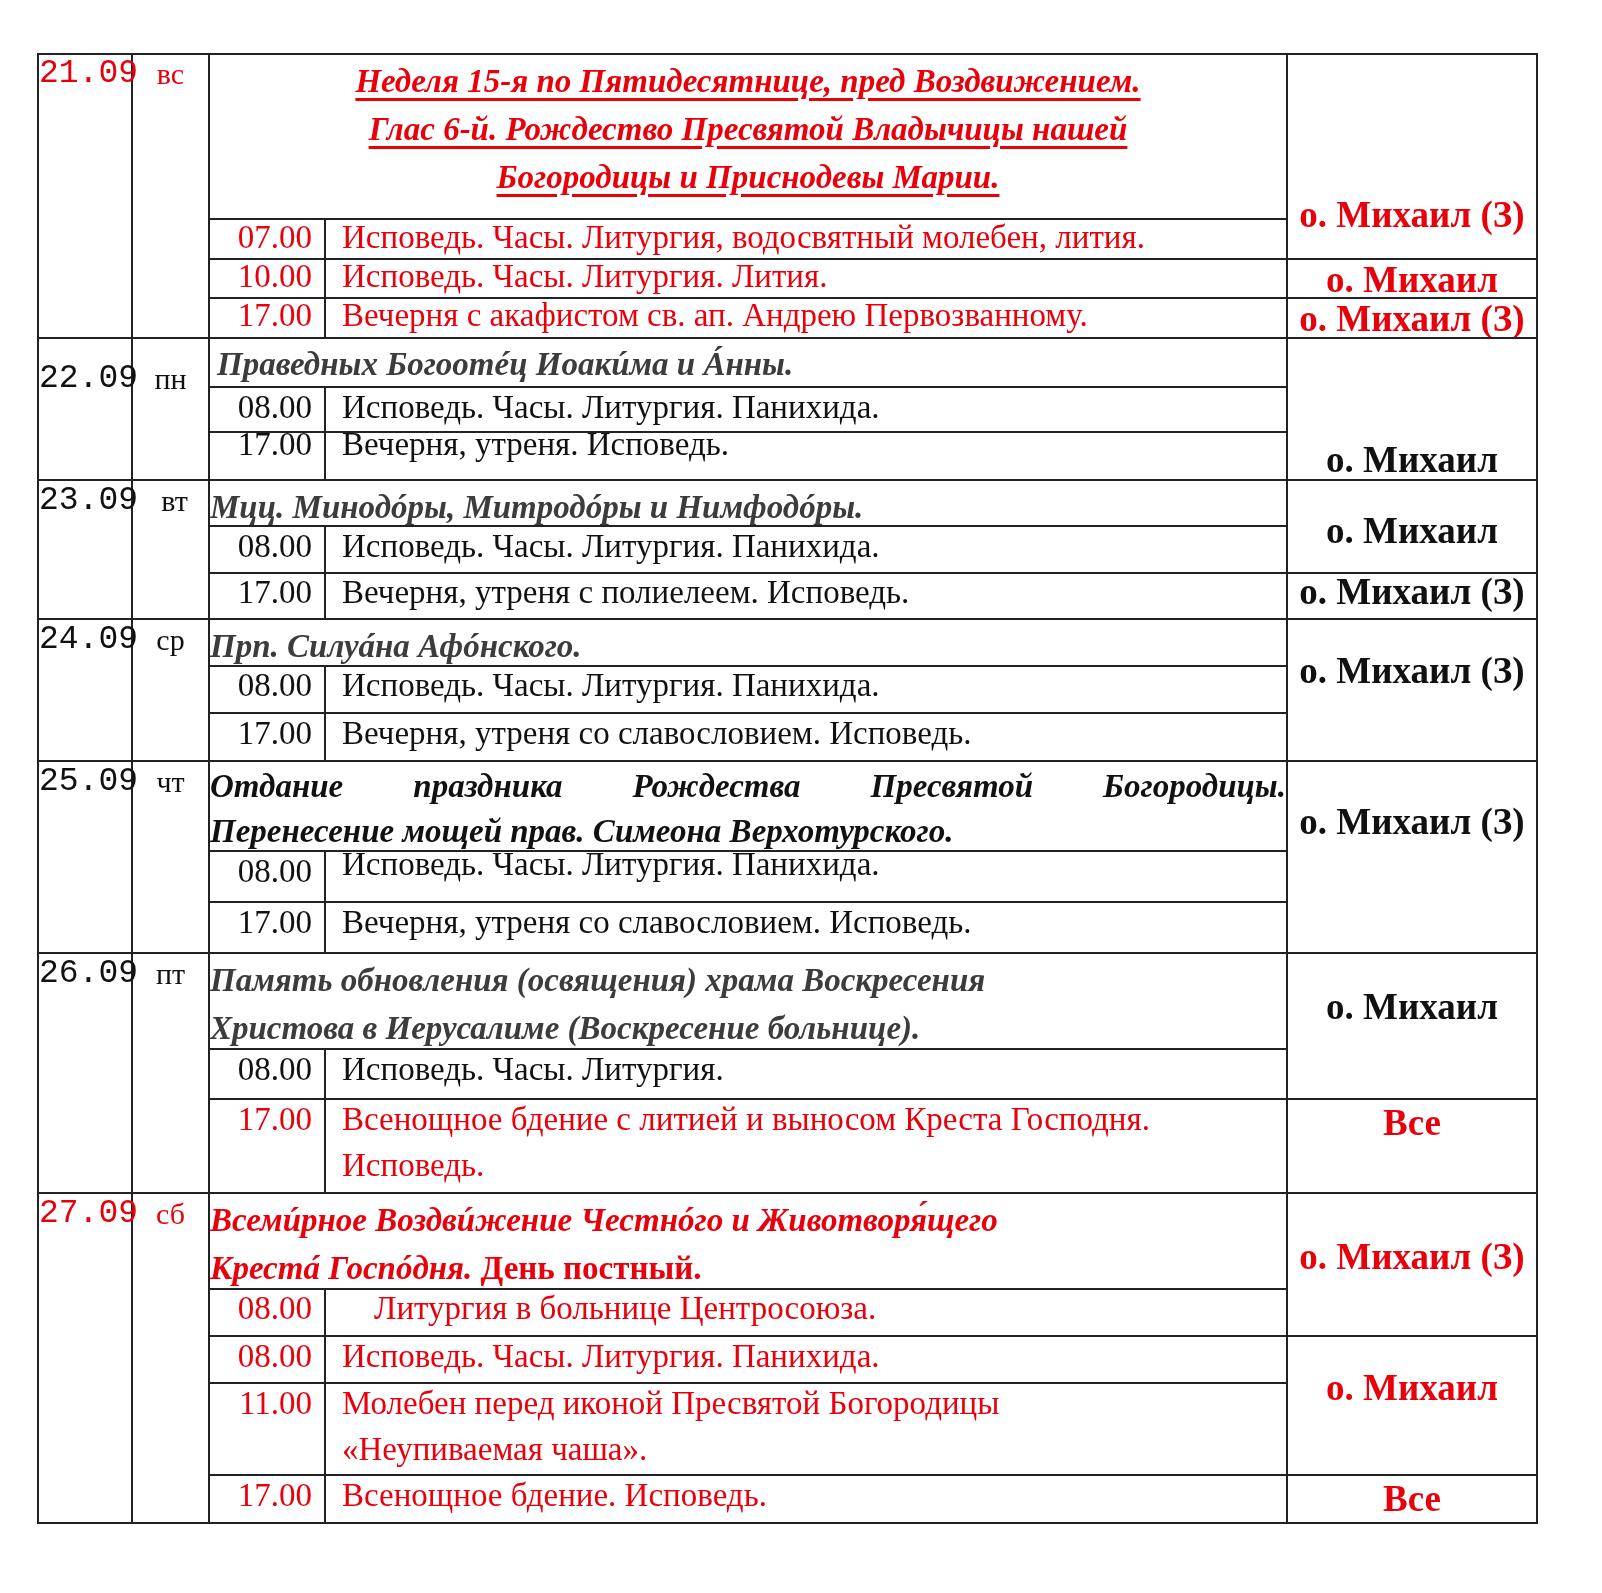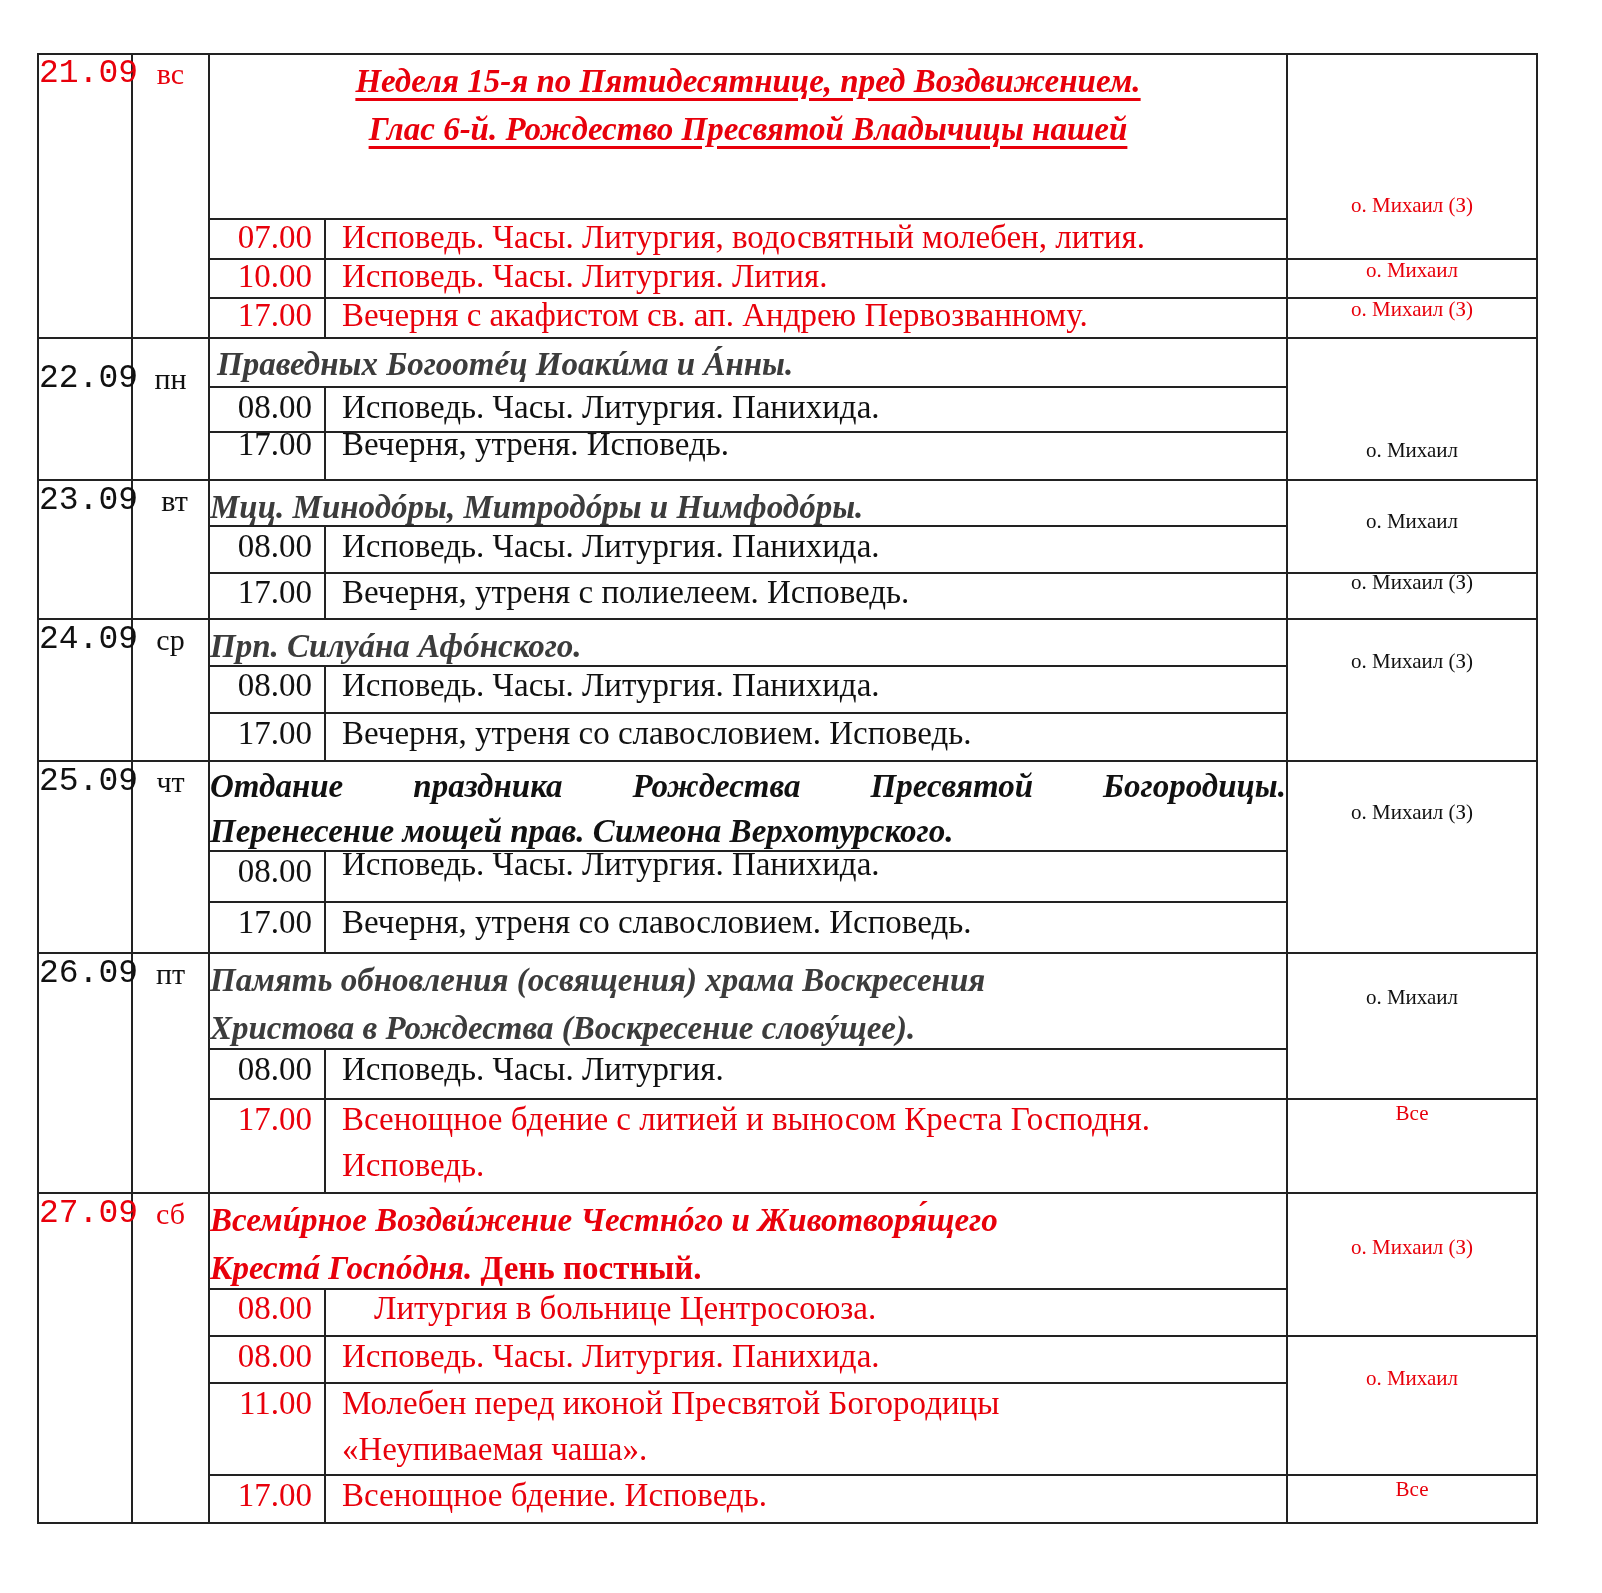--- a/index.html
+++ b/index.html
@@ -8,21 +8,21 @@
   .tbl { position: absolute; left: 37px; top: 53px; width: 1501px; height: 1471px; }
   .line { position: absolute; background: #222; }
   .h { height: 2px; }
   .v { width: 2px; }
   .cell { position: absolute; box-sizing: border-box; white-space: nowrap; }
   .date { font-size: 33px; padding-left: 2px; font-family: Liberation Mono, monospace; }
   .dow { font-size: 30px; text-align: center; }
   .feast { font-style: italic; font-weight: bold; font-size: 33px; line-height: 48px; white-space: normal; }
   .time { font-size: 33px; text-align: right; padding-right: 12px; }
   .desc { font-size: 33px; padding-left: 16px; }
-  .priest { font-size: 21px; text-align: center; }
+  .priest { font-size: 37px; text-align: center; font-weight: bold; }
   .red { color: #e8000b; }
   .black { color: #111; }
   .gray { color: #3c3c3c; }
   .ul { text-decoration: underline; text-decoration-thickness: 3px; text-underline-offset: 6px; }
   .center { text-align: center; }
   .justify { text-align: justify; text-align-last: justify; }
   .normalw { font-style: normal; }
 </style>
 </head>
 <body>
@@ -36,20 +36,21 @@
   <div class="line v" style="left:94px;top:0;height:1471px;"></div>
   <div class="line v" style="left:171px;top:0;height:1471px;"></div>
   <div class="line v" style="left:1249px;top:0;height:1471px;"></div>
 
   <div>
     <div class="cell date red" style="left:0;top:2px;width:94px;">21.09</div>
     <div class="cell dow red" style="left:96px;top:4px;width:75px;">вс</div>
     <div class="cell feast red center" style="left:173px;top:4px;width:1076px;">
       <span class="ul">Неделя 15-я по Пятидесятнице, пред Воздвижением.</span><br>
       <span class="ul">Глас 6-й. Рождество Пресвятой Владычицы нашей</span><br>
+      <span class="ul">Богородицы и Приснодевы Марии.</span>
     </div>
     <div class="line h" style="left:171px;top:165px;width:1080px;"></div>
     <div class="line v" style="left:287px;top:165px;height:120px;"></div>
     <div class="cell time red" style="left:173px;top:166px;width:114px;">07.00</div>
     <div class="cell desc red" style="left:289px;top:166px;width:960px;">Исповедь. Часы. Литургия, водосвятный  молебен, лития.</div>
     <div class="line h" style="left:171px;top:205px;width:1330px;"></div>
     <div class="cell priest red" style="left:1251px;top:140px;width:248px;">о. Михаил (З)</div>
     <div class="cell time red" style="left:173px;top:205px;width:114px;">10.00</div>
     <div class="cell desc red" style="left:289px;top:205px;width:960px;">Исповедь. Часы. Литургия. Лития.</div>
     <div class="cell priest red" style="left:1251px;top:205px;width:248px;">о. Михаил</div>
@@ -120,21 +121,21 @@
     <div class="cell time black" style="left:173px;top:851px;width:114px;">17.00</div>
     <div class="cell desc black" style="left:289px;top:851px;width:960px;">Вечерня, утреня со славословием. Исповедь.</div>
   </div>
   <div class="line h" style="left:0;top:899px;width:1501px;"></div>
 
   <div>
     <div class="cell date black" style="left:0;top:902px;width:94px;">26.09</div>
     <div class="cell dow black" style="left:96px;top:904px;width:75px;">пт</div>
     <div class="cell feast gray" style="left:173px;top:903px;width:1076px;">
       <span>Память обновления (освящения) храма Воскресения</span><br>
-      <span>Христова в Рождества (Воскресение словýщее).</span>
+      <span>Христова в Иерусалиме (Воскресение больнице).</span>
     </div>
     <div class="line h" style="left:171px;top:995px;width:1080px;"></div>
     <div class="line v" style="left:287px;top:995px;height:144px;"></div>
     <div class="cell time black" style="left:173px;top:998px;width:114px;">08.00</div>
     <div class="cell desc black" style="left:289px;top:998px;width:960px;">Исповедь. Часы. Литургия.</div>
     <div class="cell priest black" style="left:1251px;top:932px;width:248px;">о. Михаил</div>
     <div class="line h" style="left:171px;top:1045px;width:1330px;"></div>
     <div class="cell time red" style="left:173px;top:1048px;width:114px;">17.00</div>
     <div class="cell desc red" style="left:289px;top:1048px;width:960px;">Всенощное бдение с литией и выносом Креста Господня.</div>
     <div class="cell desc red" style="left:289px;top:1094px;width:960px;">Исповедь.</div>

